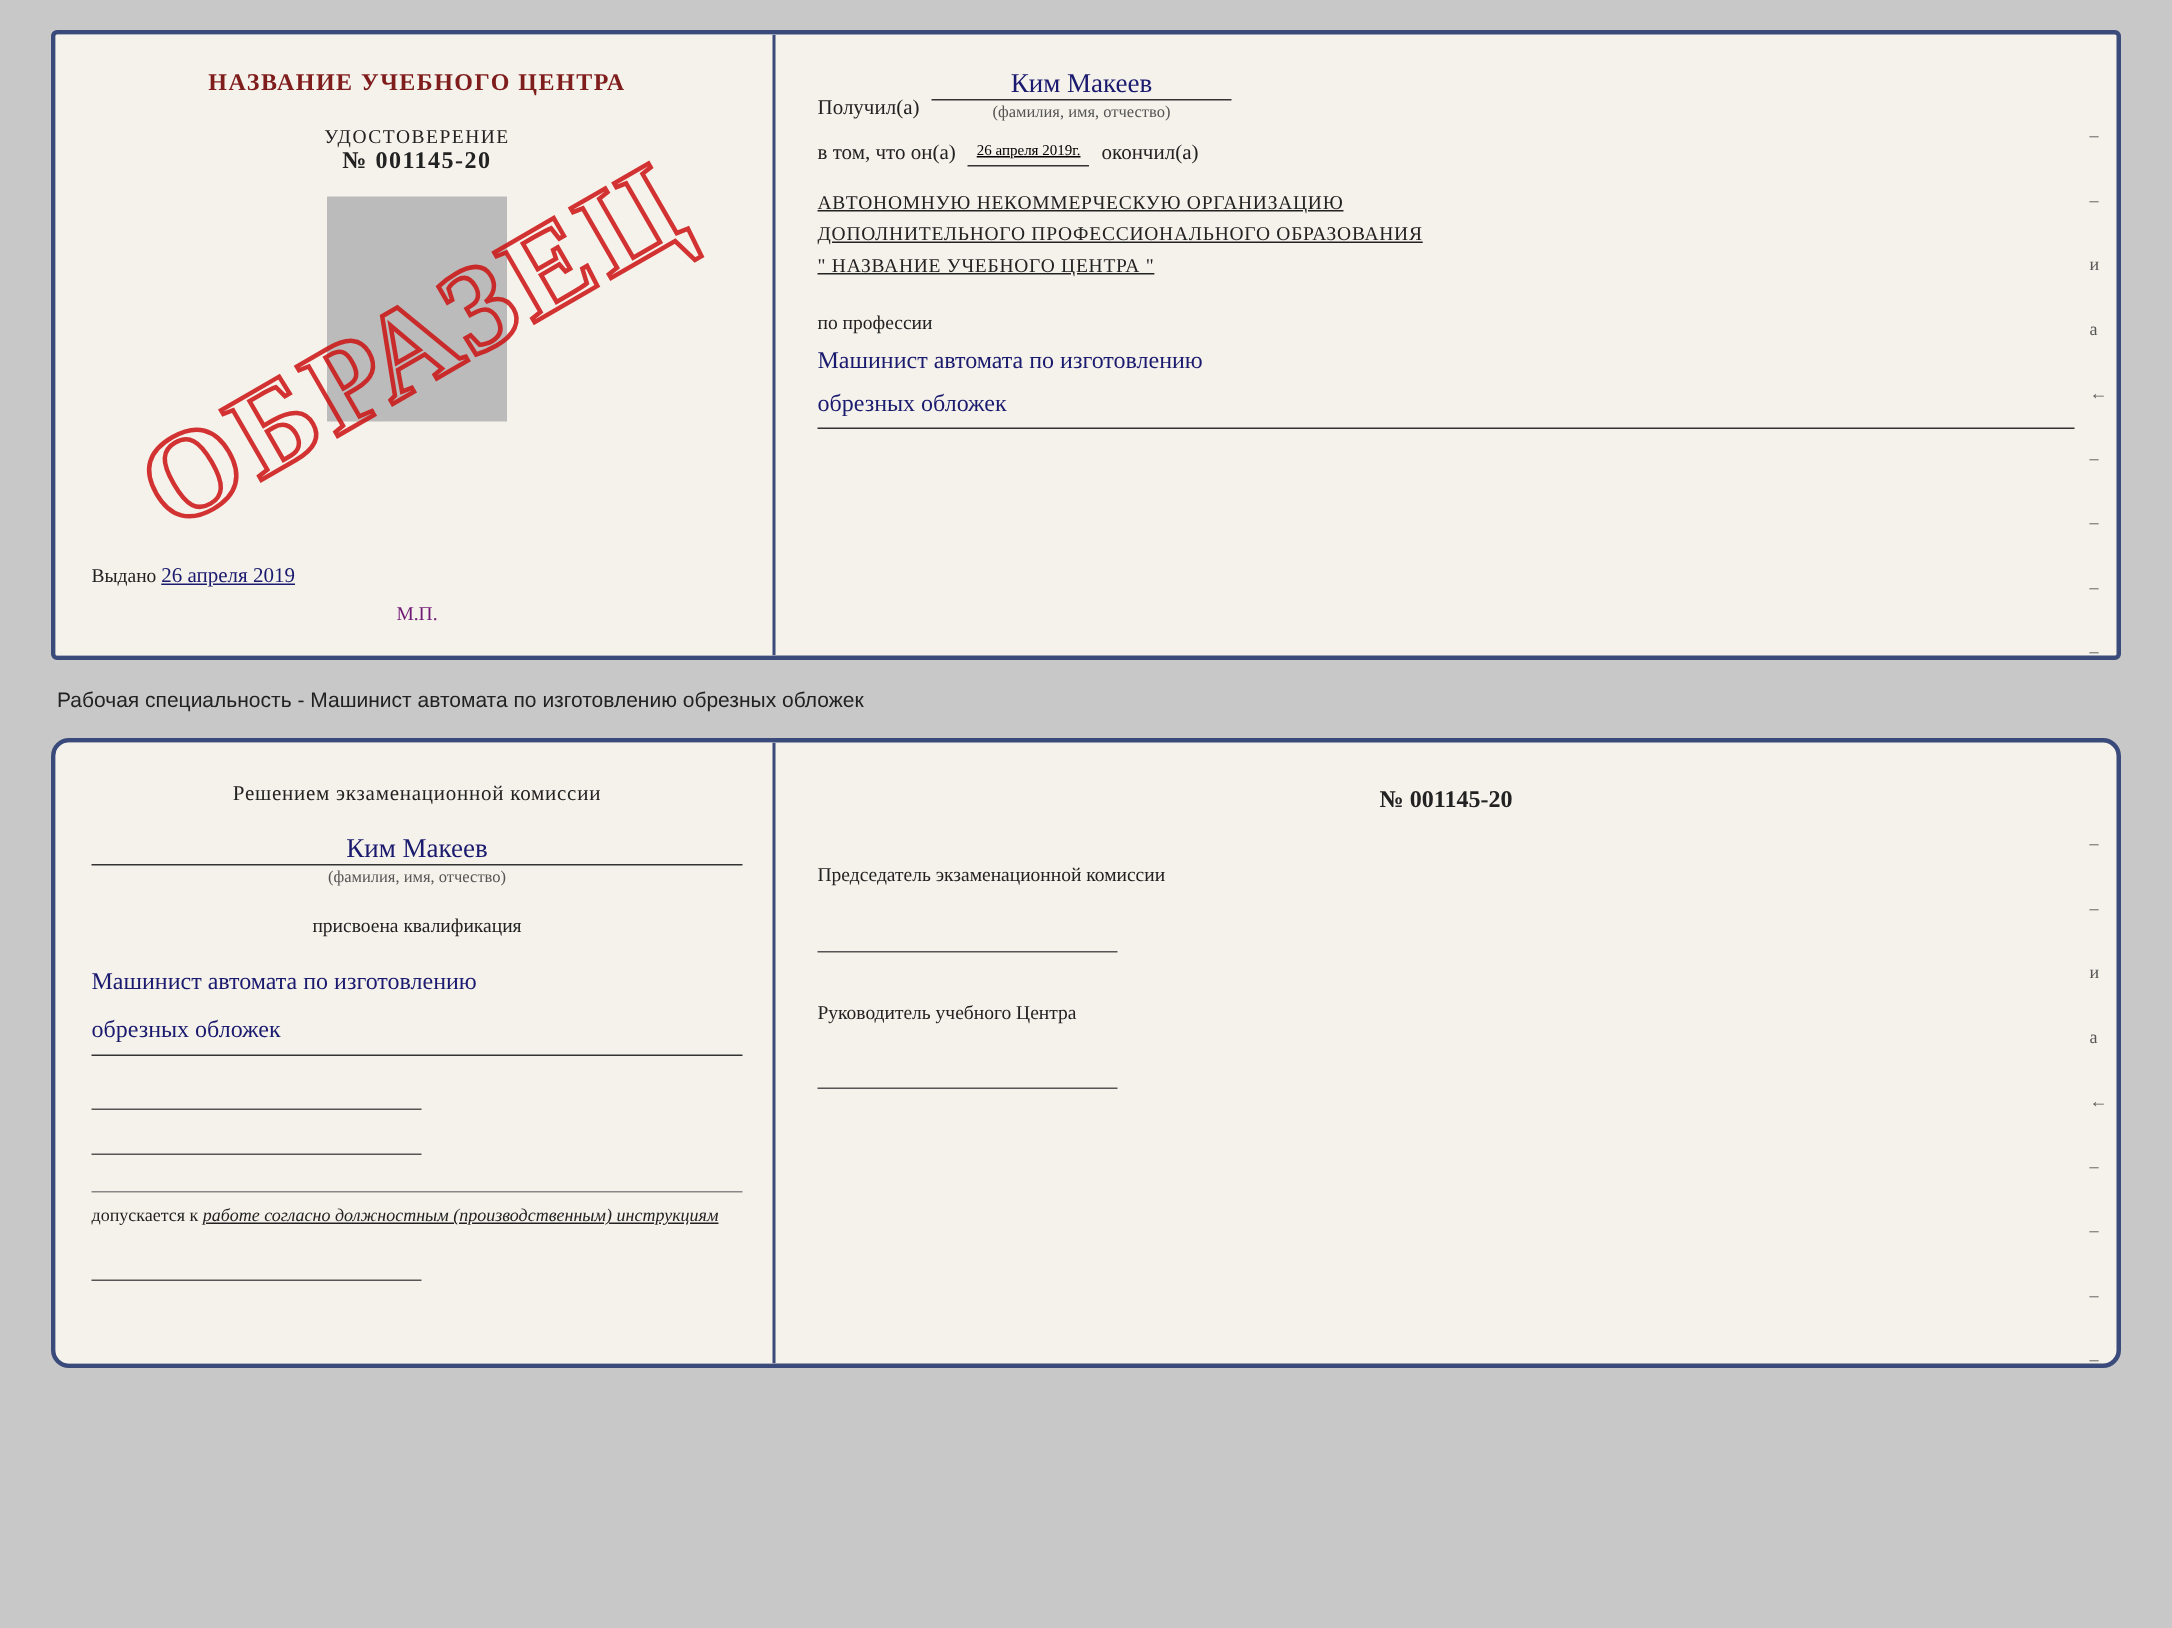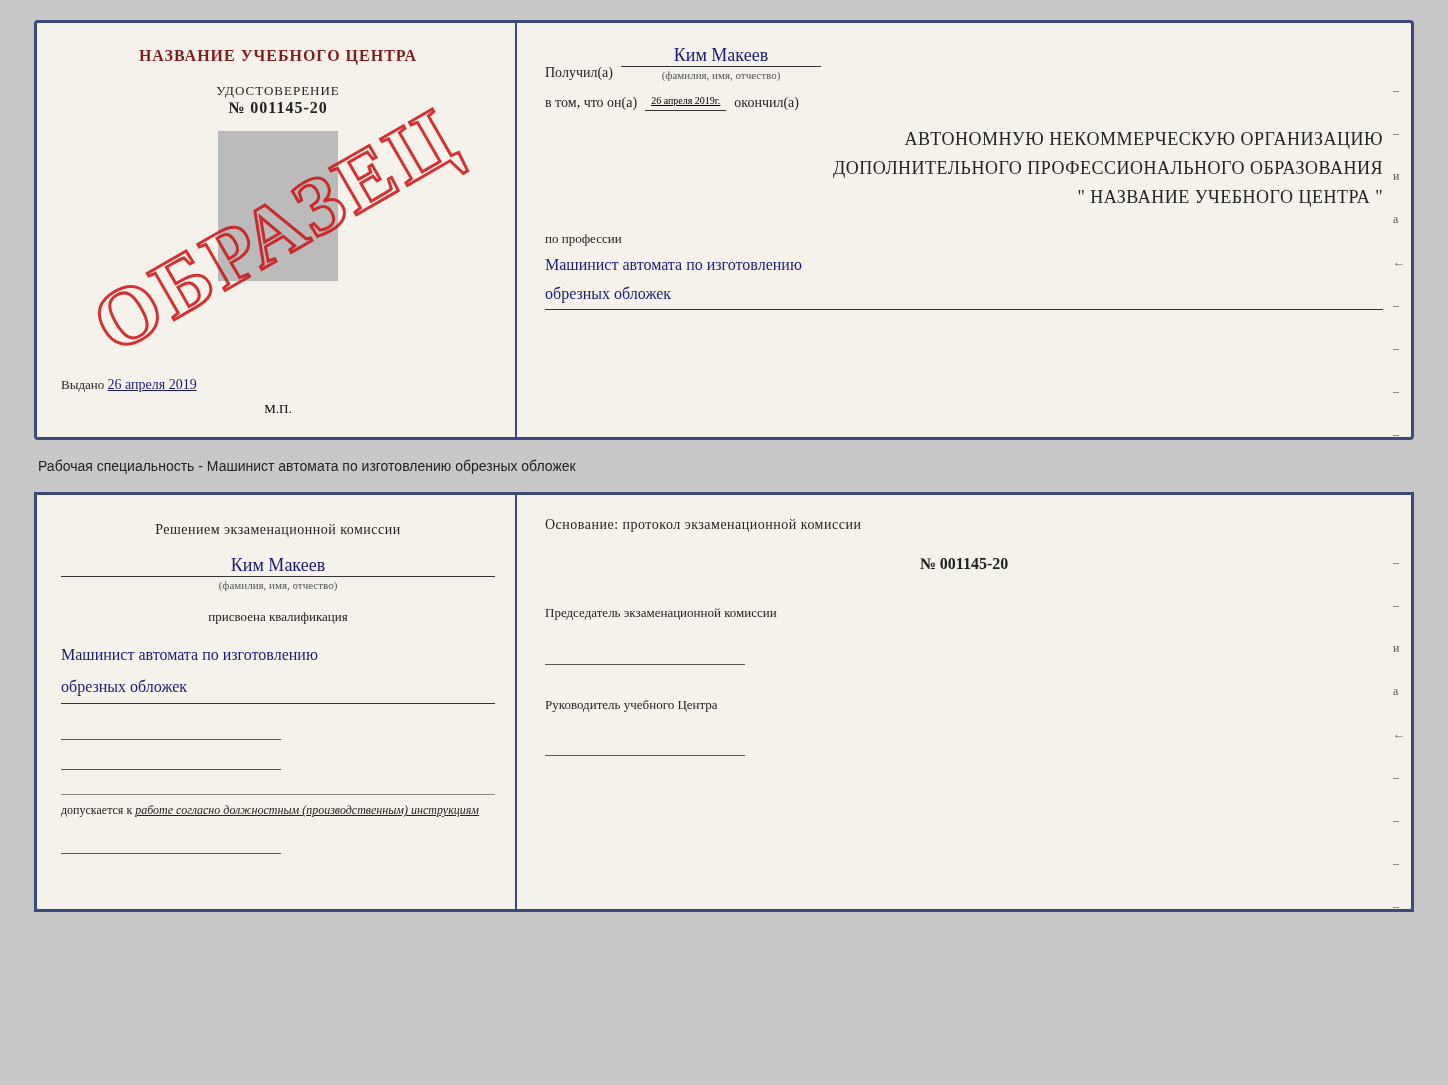--- a/index.html
+++ b/index.html
@@ -94,21 +94,21 @@
 
     .issued-date {
       font-family: 'Georgia', serif;
       font-size: 14px;
       color: #1a1a6e;
       text-decoration: underline;
     }
 
     .mp-label {
       font-size: 13px;
-      color: #000000;
+      color: #701a75;
       margin-top: 8px;
     }
 
     
     .watermark-obrazec {
       position: absolute;
       top: 50%;
       left: 50%;
       transform: translate(-50%, -50%) rotate(-30deg);
       font-size: 82px;
@@ -157,26 +157,27 @@
     .date-written {
       font-family: Liberation Serif, serif;
       font-size: 10px;
       color: #000000;
       border-bottom: 1px solid #333;
       padding: 0 6px;
       text-decoration: underline;
     }
 
     .org-block {
-      font-size: 18px;
-      color: #222;
-      text-align: right;
+      font-size: 13px;
+      color: #222;
+      text-align: left;
       line-height: 1.6;
       letter-spacing: 0.5px;
       text-transform: uppercase;
+      text-decoration: underline;
     }
 
     .profession-block {
       font-size: 13px;
       color: #222;
       margin-top: 6px;
     }
 
     .profession-written {
       font-family: 'Georgia', cursive;
@@ -207,21 +208,21 @@
       padding: 0 4px;
       font-family: Arial, sans-serif;
     }
 
     
     .certificate-bottom {
       display: flex;
       width: 1380px;
       background: #f5f2eb;
       border: 3px solid #3a4a7a;
-      border-radius: 0;
+      border-radius: 12px;
       overflow: hidden;
       min-height: 420px;
     }
 
     .cert-bot-left {
       width: 480px;
       border-right: 2px solid #3a4a7a;
       padding: 24px 20px 20px 24px;
       display: flex;
       flex-direction: column;
@@ -445,21 +446,20 @@
       <span>допускается к</span>
       <span class="allowed-written">работе согласно должностным (производственным) инструкциям</span>
     </div>
 
     <div class="signature-line" style="margin-top:8px;"></div>
 
   </div>
 
   <div class="cert-bot-right">
 
-    <div class="osnov-title">Основание: протокол экзаменационной комиссии</div>
 
     <div class="protocol-number">№ 001145-20</div>
 
 
     <div class="chairman-block">
       <div>Председатель экзаменационной комиссии</div>
       <div class="signature-line" style="margin-top:22px; width:200px;"></div>
     </div>
 
     <div class="director-block">

